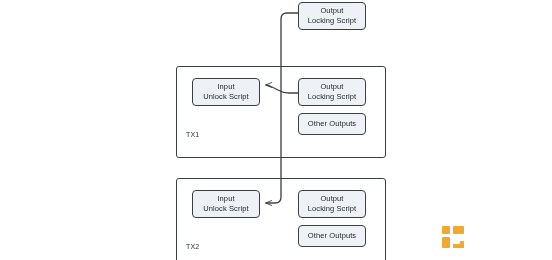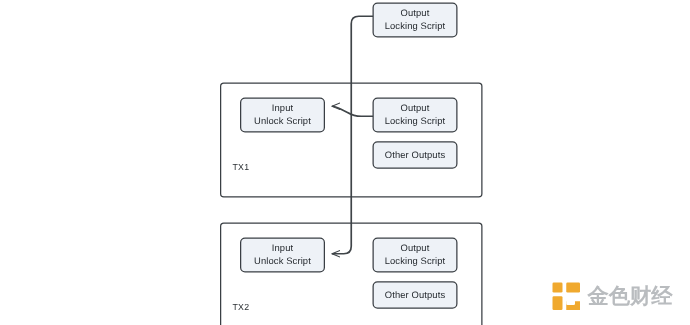--- a/index.html
+++ b/index.html
@@ -155,16 +155,15 @@
 
   <div id="watermark">
     <svg width="24" height="24" viewBox="0 0 24 24">
       <rect x="1" y="1" width="8" height="8" rx="1" fill="#f0a92e"></rect>
       <rect x="12" y="1" width="11" height="8" rx="1" fill="#f0a92e"></rect>
       <rect x="1" y="12" width="8" height="11" rx="1" fill="#f0a92e"></rect>
       <rect x="12" y="12" width="11" height="11" rx="1" fill="#ffffff"></rect>
       <path d="M12 16 L23 16 L23 23 L12 23 Z" fill="#f0a92e"></path>
       <rect x="12" y="12" width="7" height="7" rx="1" fill="#ffffff"></rect>
     </svg>
-    <span id="watermark-text">金色财经</span>
   </div>
 
 </div>
 
 </body></html>

